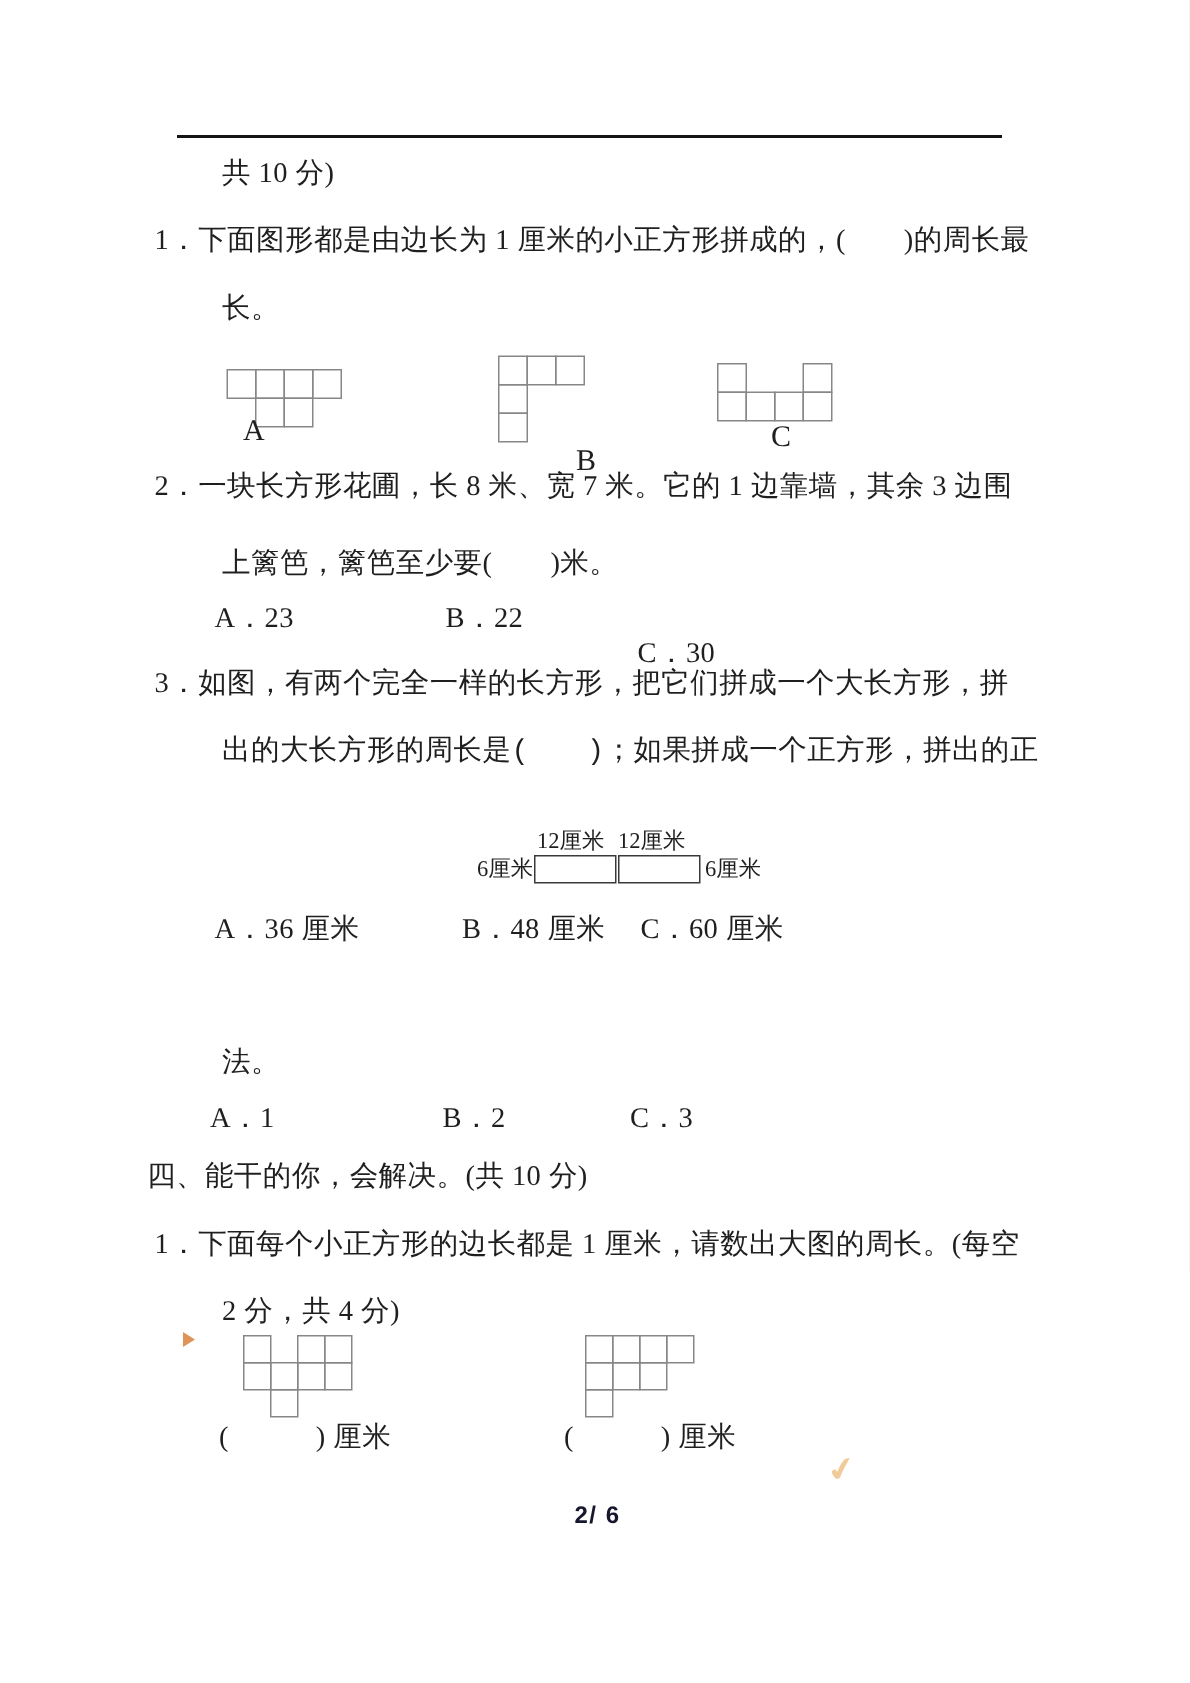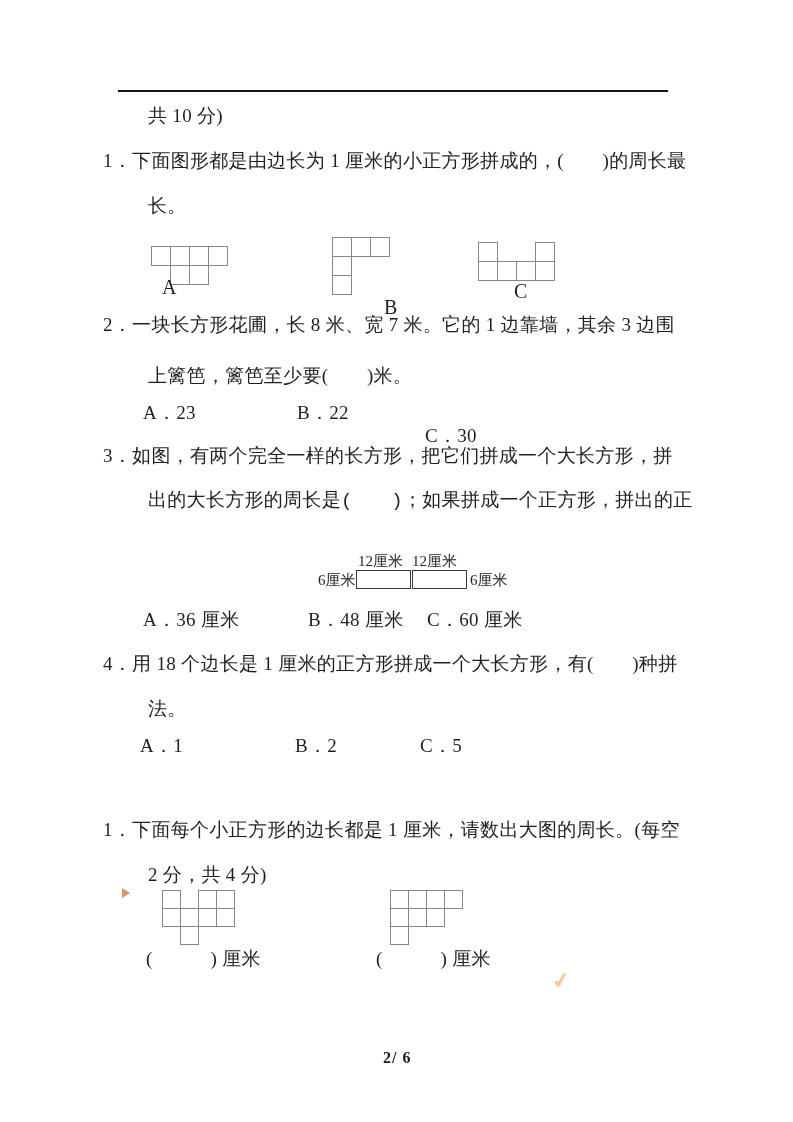--- a/index.html
+++ b/index.html
@@ -135,26 +135,26 @@
   <div class="dim-label" style="left:412px;top:553px;">12厘米</div>
   <div class="dim-label" style="left:318px;top:572px;">6厘米</div>
   <div class="dim-label" style="left:470px;top:572px;">6厘米</div>
   <div class="rect" style="left:356px;top:570px;"></div>
   <div class="rect" style="left:412px;top:570px;"></div>
 
   <div class="tl" style="left:143px;top:607px;">A．36 厘米</div>
   <div class="tl" style="left:298px;top:607px;margin-left:10px;">B．48 厘米</div>
   <div class="tl" style="left:427px;top:607px;">C．60 厘米</div>
 
-  <div class="tl" style="left:103px;top:651px;">4．用 18 个边长是 1 厘米的正方形拼成一个大长方形，有(　　)种拼</div>
   <div class="tl" style="left:148px;top:696px;">法。</div>
   <div class="tl" style="left:140px;top:733px;">A．1</div>
   <div class="tl" style="left:295px;top:733px;">B．2</div>
-  <div class="tl" style="left:420px;top:733px;">C．5</div>
+  <div class="tl" style="left:420px;top:733px;">C．3</div>
 
+  <div class="tl" style="left:98px;top:772px;">四、能干的你，会解决。(共 10 分)</div>
 
   <div class="tl" style="left:103px;top:817px;">1．下面每个小正方形的边长都是 1 厘米，请数出大图的周长。(每空</div>
   <div class="tl" style="left:148px;top:862px;">2 分，共 4 分)</div>
 
   <div class="shape" style="left:162px;top:890px;">
       <div class="cell" style="left: 0px; top: 0px; width: 19px; height: 19px;"></div>
       <div class="cell" style="left: 36px; top: 0px; width: 19px; height: 19px;"></div>
       <div class="cell" style="left: 54px; top: 0px; width: 19px; height: 19px;"></div>
       <div class="cell" style="left: 0px; top: 18px; width: 19px; height: 19px;"></div>
       <div class="cell" style="left: 18px; top: 18px; width: 19px; height: 19px;"></div>
@@ -172,15 +172,15 @@
       <div class="cell" style="left: 36px; top: 18px; width: 19px; height: 19px;"></div>
       <div class="cell" style="left: 0px; top: 36px; width: 19px; height: 19px;"></div>
     </div>
   <div class="tl" style="left:146px;top:946px;">(　　　) 厘米</div>
   <div class="tl" style="left:376px;top:946px;">(　　　) 厘米</div>
 
 
   <div class="artifact-triangle" style="left:122px;top:888px;"></div>
   <div class="artifact-check" style="left:552px;top:968px;">✔</div>
 
-  <div class="page-num" style="left:383px;top:1049px;font-family:Liberation Serif, serif;">2/ 6</div>
+  <div class="page-num" style="left:383px;top:1002px;">2/ 6</div>
 
 </div>
 
 </body></html>

